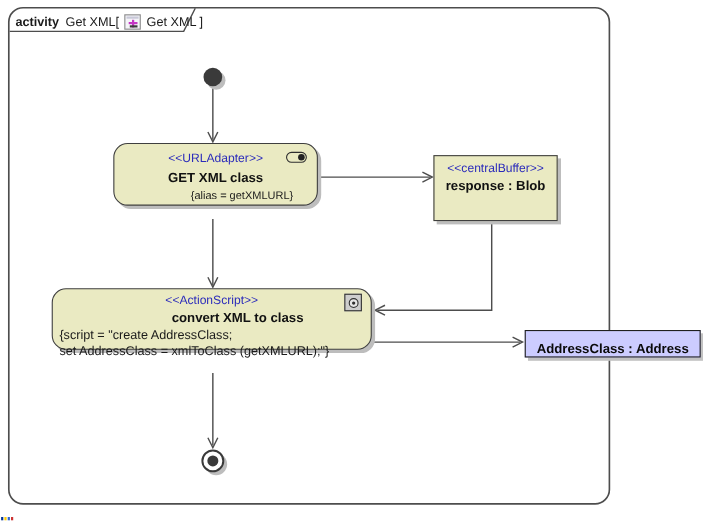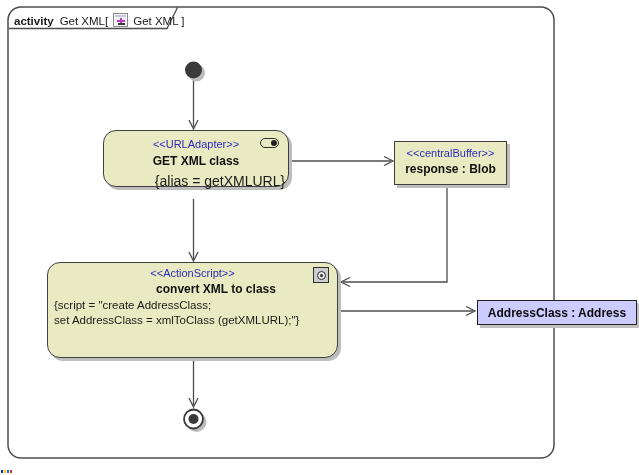--- a/index.html
+++ b/index.html
@@ -27,42 +27,42 @@
   .diagram-icon .glyph .h{position:absolute;left:0;top:2px;width:8px;height:2px;background:#c435c4;}
   .diagram-icon .base{position:absolute;left:4px;bottom:1px;width:7px;height:2px;background:#3a3a3a;}
 
   
   .action-node{
     box-sizing:border-box;background:#EAEAC2;border:1.5px solid #3f3f3f;
     border-radius:13px;box-shadow:3px 3px 0 #bdbdbd;text-align:center;color:#111;
   }
   .stereo{font-size:11px;color:#2b2bbb;}
   .nname{font-size:12px;font-weight:bold;color:#111;}
-  .props{font-size:14px;color:#1a1a1a;margin-left:48px;}
+  .props{font-size:10px;color:#1a1a1a;margin-left:48px;}
 
   .node-getxml{left:103px;top:130px;width:186px;height:57px;padding-top:6px;}
   .node-getxml .stereo{margin-top:1px;}
   .node-getxml .nname{margin-top:4px;}
   .node-getxml .props{margin-top:5px;}
 
   .node-buffer{
-    left:394px;top:141px;width:113px;height:44px;box-sizing:border-box;
+    left:394px;top:141px;width:113px;height:60px;box-sizing:border-box;
     background:#EAEAC2;border:1.5px solid #3f3f3f;box-shadow:3px 3px 0 #bdbdbd;
     text-align:center;padding-top:5px;
   }
   .node-buffer .nname{margin-top:3px;}
 
-  .node-convert{left:47px;top:262px;width:291px;height:96px;padding-top:4px;}
+  .node-convert{left:47px;top:262px;width:291px;height:56px;padding-top:4px;}
   .node-convert .nname{margin-top:3px;padding-left:47px;}
   .script-line{font-size:11.5px;text-align:left;padding:0 0 0 6px;margin-top:3px;white-space:pre;color:#1a1a1a;}
 
   .node-address{
     left:477px;top:300px;width:160px;height:25px;box-sizing:border-box;
     background:#CCCCFF;border:1.4px solid #1f1f1f;box-shadow:3px 3px 0 #c2c2c2;
-    display:flex;align-items:center;justify-content:center;
+    display:flex;align-items:flex-end;justify-content:center;
     font-size:12px;font-weight:bold;color:#0a0a0a;white-space:pre;
   }
 
   
   .pill-icon{
     position:absolute;right:9px;top:7px;width:19px;height:10px;box-sizing:border-box;
     border:1.6px solid #2f2f2f;border-radius:6px;background:#EAEAC2;
   }
   .pill-icon .dot{
     position:absolute;right:1px;top:0.6px;width:6px;height:6px;border-radius:50%;background:#222;

